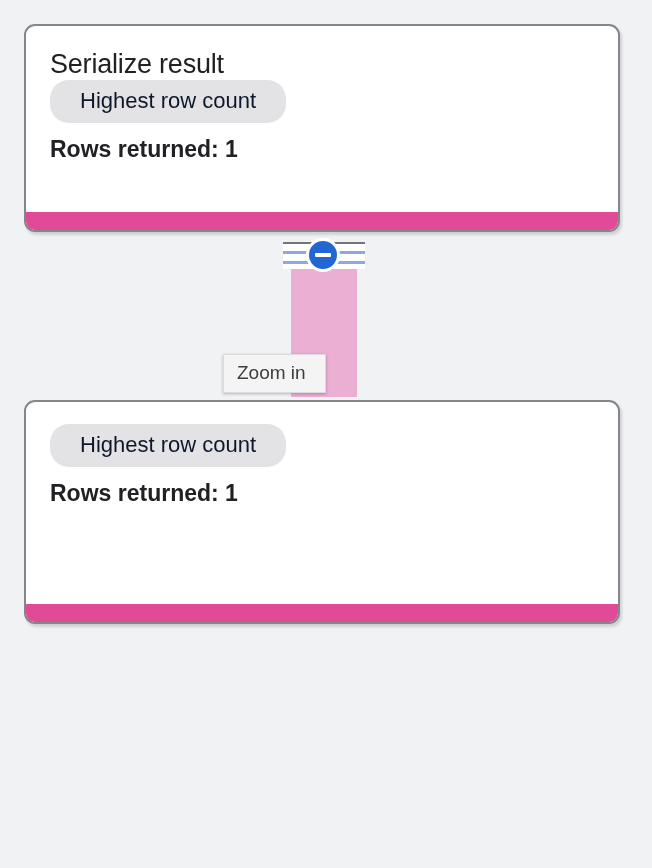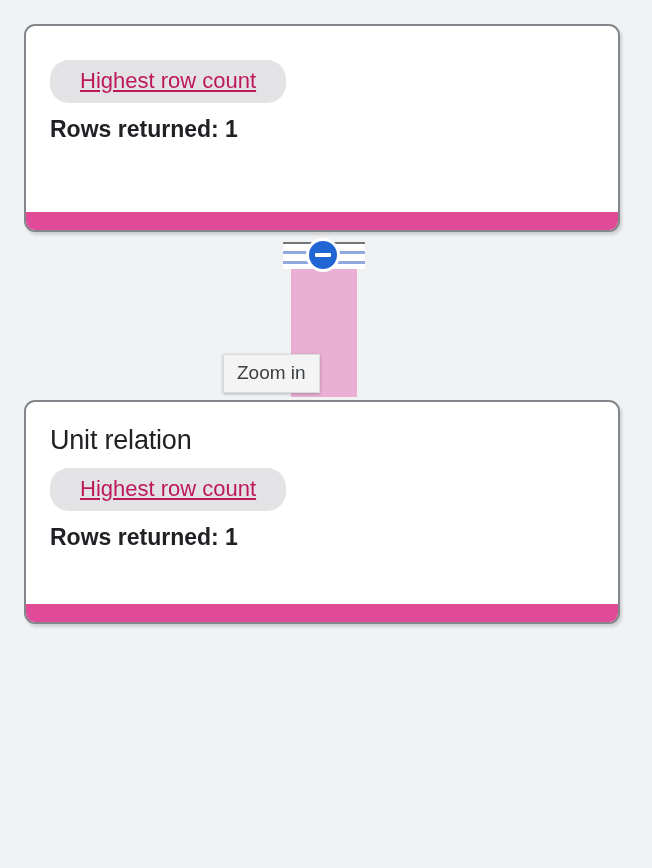--- a/index.html
+++ b/index.html
@@ -75,21 +75,21 @@
     height: 3.5px;
     background: #ffffff;
     border-radius: 1px;
   }
 
   
   .tooltip {
     position: absolute;
     left: 223px;
     top: 354px;
-    padding: 7px 13px 8px 13px;
+    padding: 7px 19px 8px 13px;
     background: #f4f4f4;
     border: 1px solid #dadce0;
     box-shadow: 0 1px 3px rgba(0,0,0,0.26);
     color: #3c4043;
     font-size: 19px;
     line-height: 22px;
     white-space: nowrap;
     box-sizing: border-box;
   }
 
@@ -126,29 +126,27 @@
     line-height: 32px;
     font-weight: 400;
     color: #202124;
     letter-spacing: -0.2px;
     margin: 0;
     white-space: nowrap;
   }
 
   .node-chip {
     display: inline-block;
-    margin-top: 12px;
     padding: 8px 30px 9px 30px;
     background: #e3e3e5;
     border-radius: 19px;
-    color: #be185d;
+    color: #0f172a;
     font-size: 22px;
     line-height: 26px;
     white-space: nowrap;
-    text-decoration: underline;
   }
 
   .node-stat {
     margin-top: 13px;
     font-size: 23px;
     line-height: 27px;
     color: #202124;
     white-space: nowrap;
     font-weight: bold;
   }
@@ -173,29 +171,29 @@
     <div class="rail rail-1"></div>
     <div class="rail rail-2"></div>
   </div>
 
   <div class="collapse-handle">
     <span class="minus-bar"></span>
   </div>
 
   <div class="node-card" id="node-card-0">
     <div class="node-body">
+      <div class="node-title">Serialize result</div>
       <div class="node-chip">Highest row count</div>
       <div class="node-stat">Rows returned: 1</div>
     </div>
     <div class="node-accent-bar"></div>
   </div>
 
   <div class="node-card" id="node-card-1">
     <div class="node-body">
-      <div class="node-title">Unit relation</div>
       <div class="node-chip">Highest row count</div>
       <div class="node-stat">Rows returned: 1</div>
     </div>
     <div class="node-accent-bar"></div>
   </div>
 
   <div class="tooltip">Zoom in</div>
 
 </div>
 

